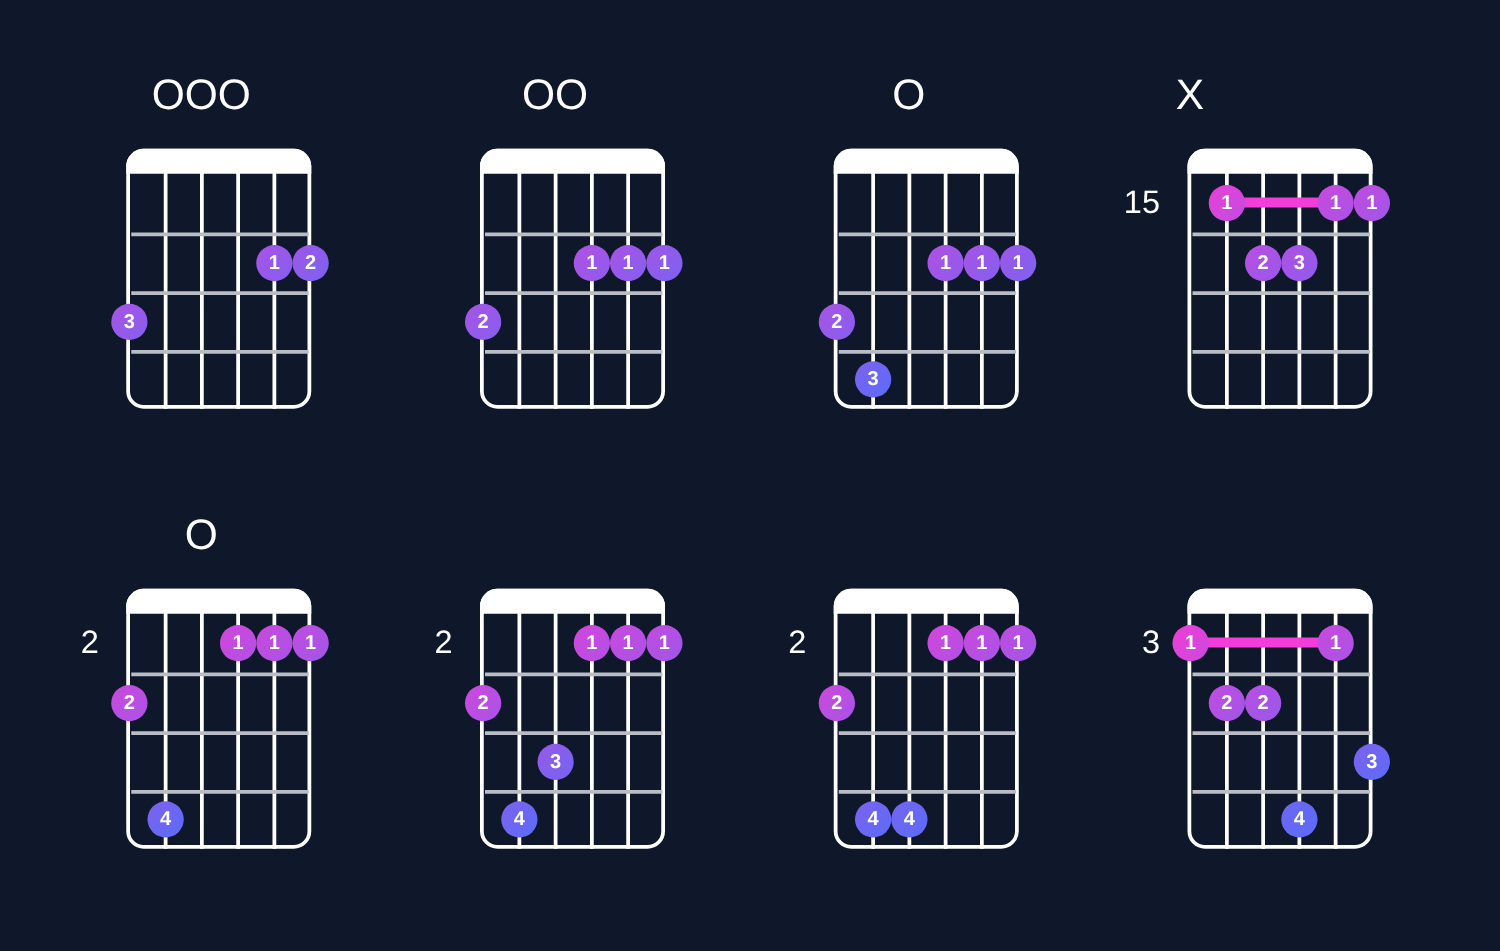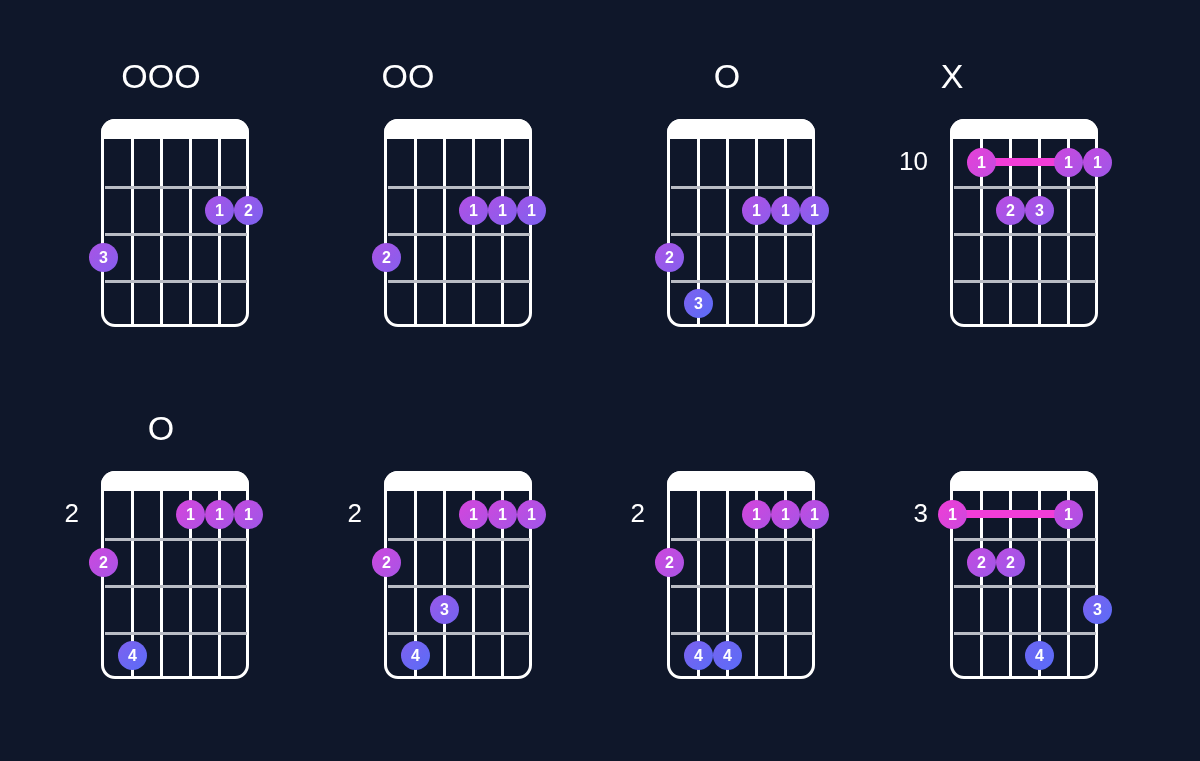--- a/index.html
+++ b/index.html
@@ -42,21 +42,21 @@
       <div class="string" style="left: 88px;"></div>
       <div class="string" style="left: 117px;"></div>
       <div class="fret" style="top: 67px;"></div>
       <div class="fret" style="top: 114px;"></div>
       <div class="fret" style="top: 161px;"></div>
       <div class="dot" style="left: 75px; top: 77px; background: linear-gradient(135deg, rgb(178, 80, 228), rgb(141, 92, 236));">1</div>
       <div class="dot" style="left: 104px; top: 77px; background: linear-gradient(135deg, rgb(169, 83, 230), rgb(132, 95, 238));">1</div>
       <div class="dot" style="left: 133px; top: 77px; background: linear-gradient(135deg, rgb(160, 86, 232), rgb(123, 98, 240));">1</div>
       <div class="dot" style="left: -12px; top: 124px; background: linear-gradient(135deg, rgb(170, 83, 229), rgb(133, 95, 238));">2</div>
     </div>
-    <div class="marker" style="left: 408px; top: 57px;">OO</div>
+    <div class="marker" style="left: 444px; top: 57px;">OO</div>
     <div class="diagram" style="left: 667px; top: 119px;">
       <div class="frame" style="width: 142px; height: 202px;"></div>
       <div class="nut" style="width: 148px;"></div>
       <div class="string" style="left: 30px;"></div>
       <div class="string" style="left: 59px;"></div>
       <div class="string" style="left: 88px;"></div>
       <div class="string" style="left: 117px;"></div>
       <div class="fret" style="top: 67px;"></div>
       <div class="fret" style="top: 114px;"></div>
       <div class="fret" style="top: 161px;"></div>
@@ -78,21 +78,21 @@
       <div class="fret" style="top: 114px;"></div>
       <div class="fret" style="top: 161px;"></div>
       <div class="barre" style="left: 31px; width: 87px; top: 39px; background: rgb(242, 61, 216);"></div>
       <div class="dot" style="left: 17px; top: 29px; background: linear-gradient(135deg, rgb(231, 64, 216), rgb(194, 76, 224));">1</div>
       <div class="dot" style="left: 104px; top: 29px; background: linear-gradient(135deg, rgb(204, 72, 222), rgb(167, 84, 230));">1</div>
       <div class="dot" style="left: 133px; top: 29px; background: linear-gradient(135deg, rgb(195, 75, 224), rgb(158, 87, 232));">1</div>
       <div class="dot" style="left: 46px; top: 77px; background: linear-gradient(135deg, rgb(187, 78, 226), rgb(150, 89, 234));">2</div>
       <div class="dot" style="left: 75px; top: 77px; background: linear-gradient(135deg, rgb(178, 80, 228), rgb(141, 92, 236));">3</div>
     </div>
     <div class="marker" style="left: 952px; top: 57px;">X</div>
-    <div class="fretnum" style="left: 878px; top: 146px;">10</div>
+    <div class="fretnum" style="left: 878px; top: 146px;">15</div>
     <div class="diagram" style="left: 101px; top: 471px;">
       <div class="frame" style="width: 142px; height: 202px;"></div>
       <div class="nut" style="width: 148px;"></div>
       <div class="string" style="left: 30px;"></div>
       <div class="string" style="left: 59px;"></div>
       <div class="string" style="left: 88px;"></div>
       <div class="string" style="left: 117px;"></div>
       <div class="fret" style="top: 67px;"></div>
       <div class="fret" style="top: 114px;"></div>
       <div class="fret" style="top: 161px;"></div>

